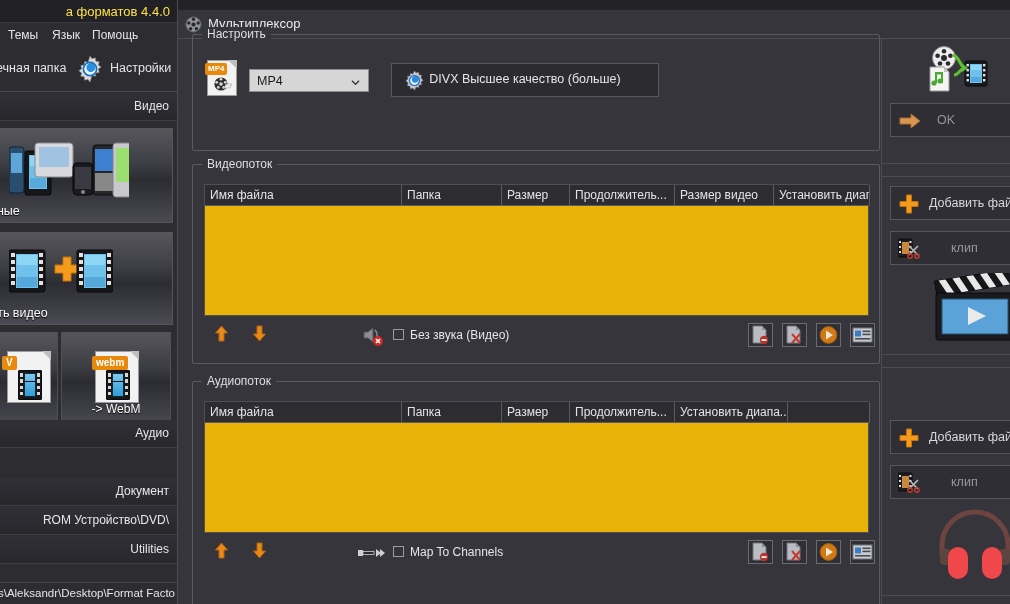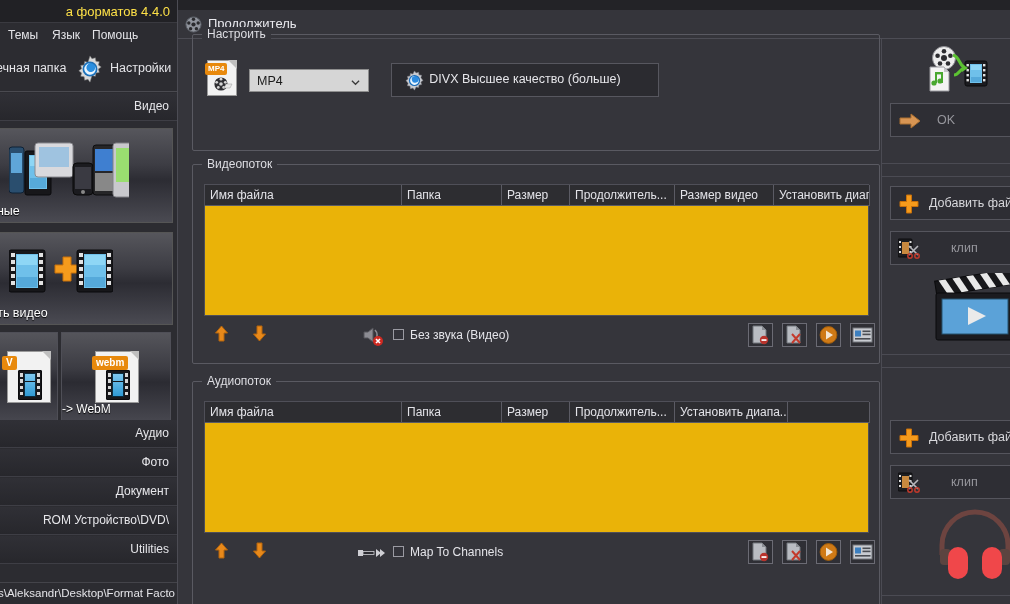--- a/index.html
+++ b/index.html
@@ -69,21 +69,21 @@
     position: absolute; left: 6px; bottom: 4px; font-size: 12.5px; color: #fff;
     text-shadow: 0 1px 1px #000; white-space: nowrap;
   }
   .sm-tile {
     position: absolute; width: 110px; height: 90px;
     border: 1px solid #4f4f57;
     background: linear-gradient(to bottom, #55555b 0%, #3c3c43 40%, #2b2b32 56%, #47474f 100%);
     overflow: hidden;
   }
   .sm-tile .tile-cap {
-    position: absolute; left: 0; right: 0; bottom: 5px; 
+    position: absolute; left: 0; right: 0; bottom: 5px; text-align: center;
     font-size: 12px; color: #fff; text-shadow: 0 1px 1px #000; white-space: nowrap;
   }
   .path-bar {
     position: absolute; left: 0; bottom: 0; width: 177px; height: 22px;
     background: #2c2c31; border-top: 1px solid #44444a;
   }
   .path-bar span {
     position: absolute; right: 2px; top: 4px; font-size: 11.5px;
     color: #e4e4e8; white-space: nowrap;
   }
@@ -388,23 +388,20 @@
             <div class="perf" style="right:4%;top:74%;height:12%"></div>
           </div>
         </div>
       </div>
       <div class="tile-cap">-&gt; WebM</div>
     </div>
 
     <div class="cat-row" style="top:420px;">
       <span>Аудио</span>
     </div>
-    <div class="cat-row" style="top:449px;">
-      <span>Фото</span>
-    </div>
     <div class="cat-row" style="top:507px;">
       <span>ROM Устройство\DVD\</span>
     </div>
     <div class="cat-row" style="top:478px;">
       <span>Документ</span>
     </div>
     <div class="cat-row" style="top:536px;">
       <span>Utilities</span>
     </div>
 
@@ -422,21 +419,21 @@
         <svg width="17" height="17" viewBox="0 0 17 17">
           <circle cx="8.5" cy="8.5" r="7.6" fill="#8f939c" stroke="#5a5e66"></circle>
           <circle cx="8.5" cy="8.5" r="2.1" fill="#2a2a2e"></circle>
           <circle cx="8.5" cy="3.3" r="1.7" fill="#2a2a2e"></circle>
           <circle cx="13.2" cy="7" r="1.7" fill="#2a2a2e"></circle>
           <circle cx="11.4" cy="12.8" r="1.7" fill="#2a2a2e"></circle>
           <circle cx="5.6" cy="12.8" r="1.7" fill="#2a2a2e"></circle>
           <circle cx="3.8" cy="7" r="1.7" fill="#2a2a2e"></circle>
         </svg>
       </div>
-      <div class="cap-text">Продолжитель</div>
+      <div class="cap-text">Мультиплексор</div>
     </div>
 
     <div class="gbox" style="left:14px; top:34px; width:688px; height:117px;padding-left:23px;">
       <div class="gbox-title">Настроить</div>
 
       <div style="position:absolute;left:14px;top:25px;width:30px;height:36px;">
         <div class="docpage" style="width:30px;height:36px;">
           <div class="fold"></div>
           <div class="doctag" style="left:-3px;top:2px;padding:2px 3px;font-size:8px;">MP4</div>
           <svg style="position:absolute;left:5px;top:12px" width="20" height="20" viewBox="0 0 20 20">

